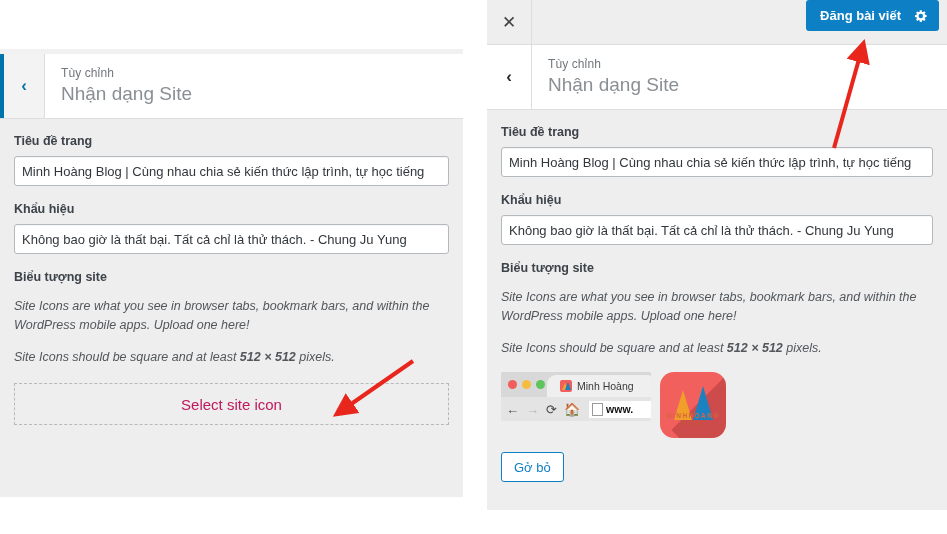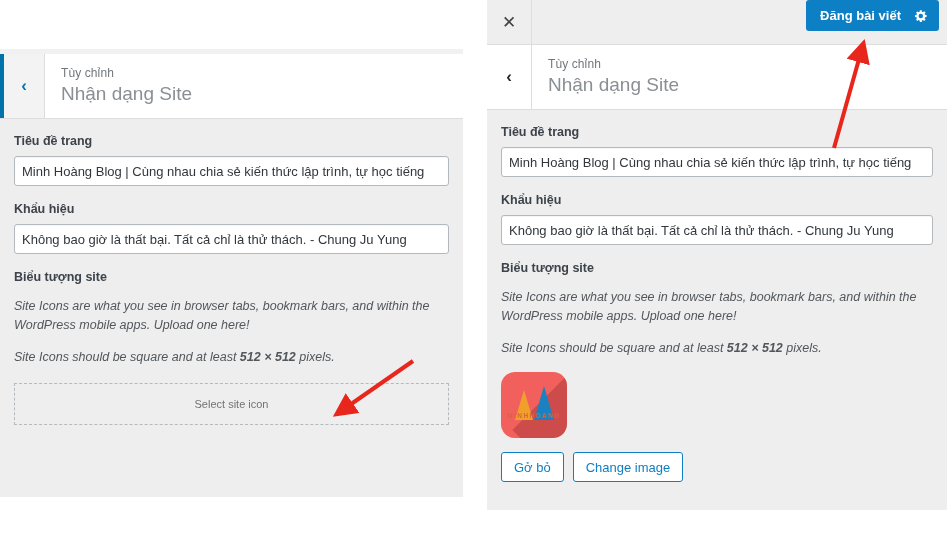--- a/index.html
+++ b/index.html
@@ -108,22 +108,22 @@
     margin: 0 0 13px 0;
   }
   .help-text b { font-weight: bold; font-style: italic; }
 
   .upload-btn {
     width: 100%;
     box-sizing: border-box;
     height: 42px;
     border: 1px dashed #b4b9be;
     background: transparent;
-    color: #737373;
-    font-size: 11px;
+    color: #be185d;
+    font-size: 15px;
     font-family: "Liberation Sans", sans-serif;
     cursor: pointer;
     display: flex;
     align-items: center;
     justify-content: center;
   }
 
   
   .cz-topbar {
     display: flex;
@@ -413,33 +413,53 @@
       <div class="field-label">Khẩu hiệu</div>
       <input class="text-input" type="text" value="Không bao giờ là thất bại. Tất cả chỉ là thử thách. - Chung Ju Yung" style="">
 
       <div class="field-label" style="margin-bottom:12px;">Biểu tượng site</div>
 
       <p class="help-text">Site Icons are what you see in browser tabs, bookmark bars, and within the WordPress mobile apps. Upload one here!</p>
       <p class="help-text" style="margin-bottom:14px;"><span>Site Icons should be square and at least </span><b>512 × 512</b><span> pixels.</span></p>
 
       <div class="icon-preview-row">
 
+        <div class="browser-mock">
+          <div class="bm-tabrow">
+            <span class="dot r"></span>
+            <span class="dot y"></span>
+            <span class="dot g"></span>
+            <div class="bm-tab">
+              <span class="bm-favicon"></span>
+              <span class="bm-tabtitle">Minh Hoàng</span>
+            </div>
+          </div>
+          <div class="bm-navrow">
+            <span class="navicon">←</span>
+            <span class="navicon dim">→</span>
+            <span class="navicon">⟳</span>
+            <span class="navicon">🏠</span>
+            <span class="bm-urlbar">
+              <span class="page-glyph"></span>
+              <span>www.</span>
+            </span>
+          </div>
+        </div>
 
         <div class="site-icon">
           <div class="si-shadow"></div>
           <div class="si-m-left"></div>
           <div class="si-m-right"></div>
           <div class="si-text1">MINHHOANG</div>
           <div class="si-text2">BLOG</div>
         </div>
       </div>
 
       <div class="btn-row">
         <button class="ghost-btn">Gở bỏ</button>
-        <button class="ghost-btn">Change image</button>
       </div>
     </div>
   </div>
 
   <svg class="arrow-svg" style="left:318px;top:355px;" width="110" height="70" viewBox="0 0 110 70">
     <defs>
       <marker id="ah1" markerWidth="6" markerHeight="6" refX="2.6" refY="3" orient="auto">
         <path d="M0,0 L6,3 L0,6 z" fill="#e8261c"></path>
       </marker>
     </defs>

